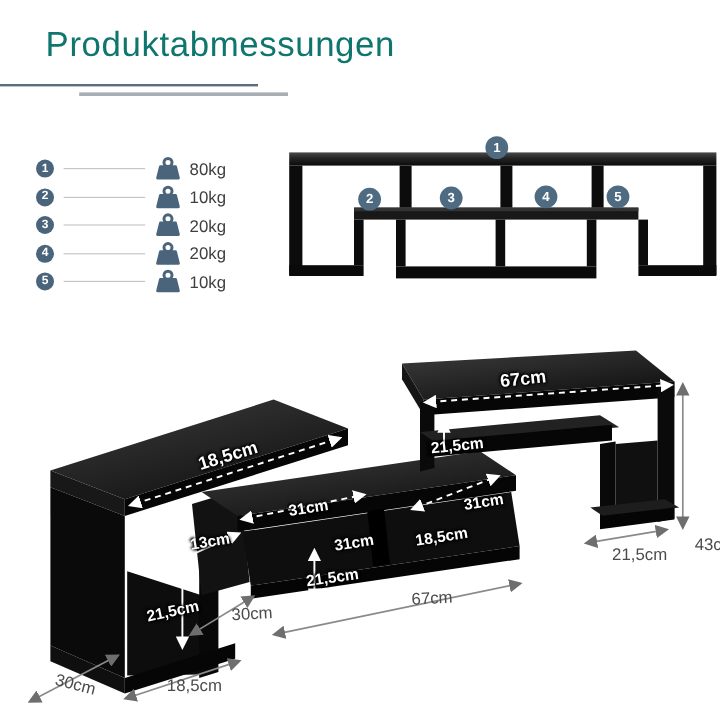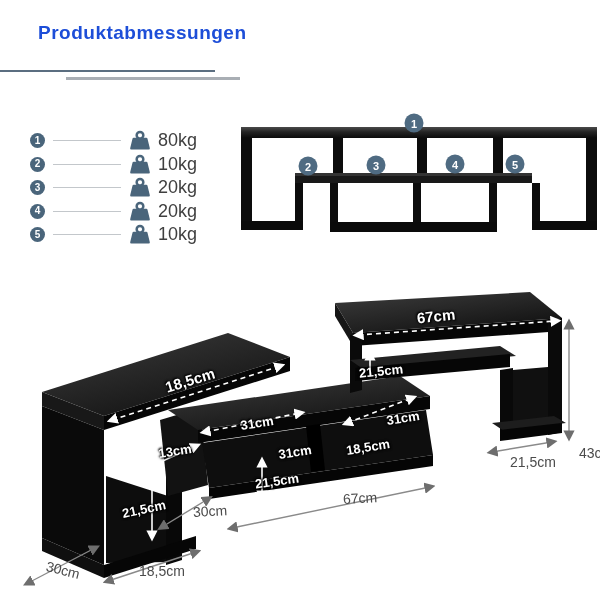--- a/index.html
+++ b/index.html
@@ -1,31 +1,31 @@
 <!DOCTYPE html>
 <html><head>
 <meta charset="utf-8">
 <style>
   html,body{margin:0;padding:0;background:#fff;}
   .canvas{position:relative;width:600px;height:600px;background:#ffffff;overflow:hidden;
           font-family:"Liberation Sans",sans-serif;}
   
-  .title{position:absolute;left:38px;top:22px;font-size:19px;font-weight:bold;
-         color:#1d4ed8;letter-spacing:.5px;}
+  .title{position:absolute;left:38px;top:22px;font-size:29px;font-weight:normal;
+         color:#0f766e;letter-spacing:.5px;}
   .rule1{position:absolute;left:0;top:70px;width:215px;height:2px;background:#5b6e80;}
   .rule2{position:absolute;left:66px;top:77px;width:174px;height:3px;background:#a9aeb4;}
   
   .caplist{position:absolute;left:30px;top:129px;width:170px;}
   .caprow{display:flex;align-items:center;height:23.5px;}
   .badge{flex:0 0 15px;width:15px;height:15px;border-radius:50%;background:#4a657b;
          color:#fff;font-size:10px;font-weight:bold;display:flex;align-items:center;
          justify-content:center;line-height:1;}
   .leader{flex:1 1 auto;height:1px;background:#c3c7cb;margin:0 7px 0 8px;}
   .kicon{flex:0 0 24px;height:21px;}
-  .kg{flex:0 0 42px;font-size:18px;color:#3f3f3f;font-weight:500;text-align:left;margin-left:6px;}
+  .kg{flex:0 0 42px;font-size:14px;color:#3f3f3f;font-weight:500;text-align:left;margin-left:6px;}
   
   .frontview{position:absolute;left:238px;top:112px;width:362px;height:132px;}
   .callout{position:absolute;width:19px;height:19px;border-radius:50%;background:#4f6b82;
            color:#fff;font-weight:bold;font-size:11px;display:flex;align-items:center;
            justify-content:center;transform:translate(-50%,-50%);}
   
   .dimview{position:absolute;left:0;top:280px;width:600px;height:320px;}
   .dimview svg{position:absolute;left:0;top:0;}
   .dlab{position:absolute;white-space:nowrap;font-weight:bold;line-height:1;
         transform:translate(-50%,-50%) rotate(var(--r,0deg));}

